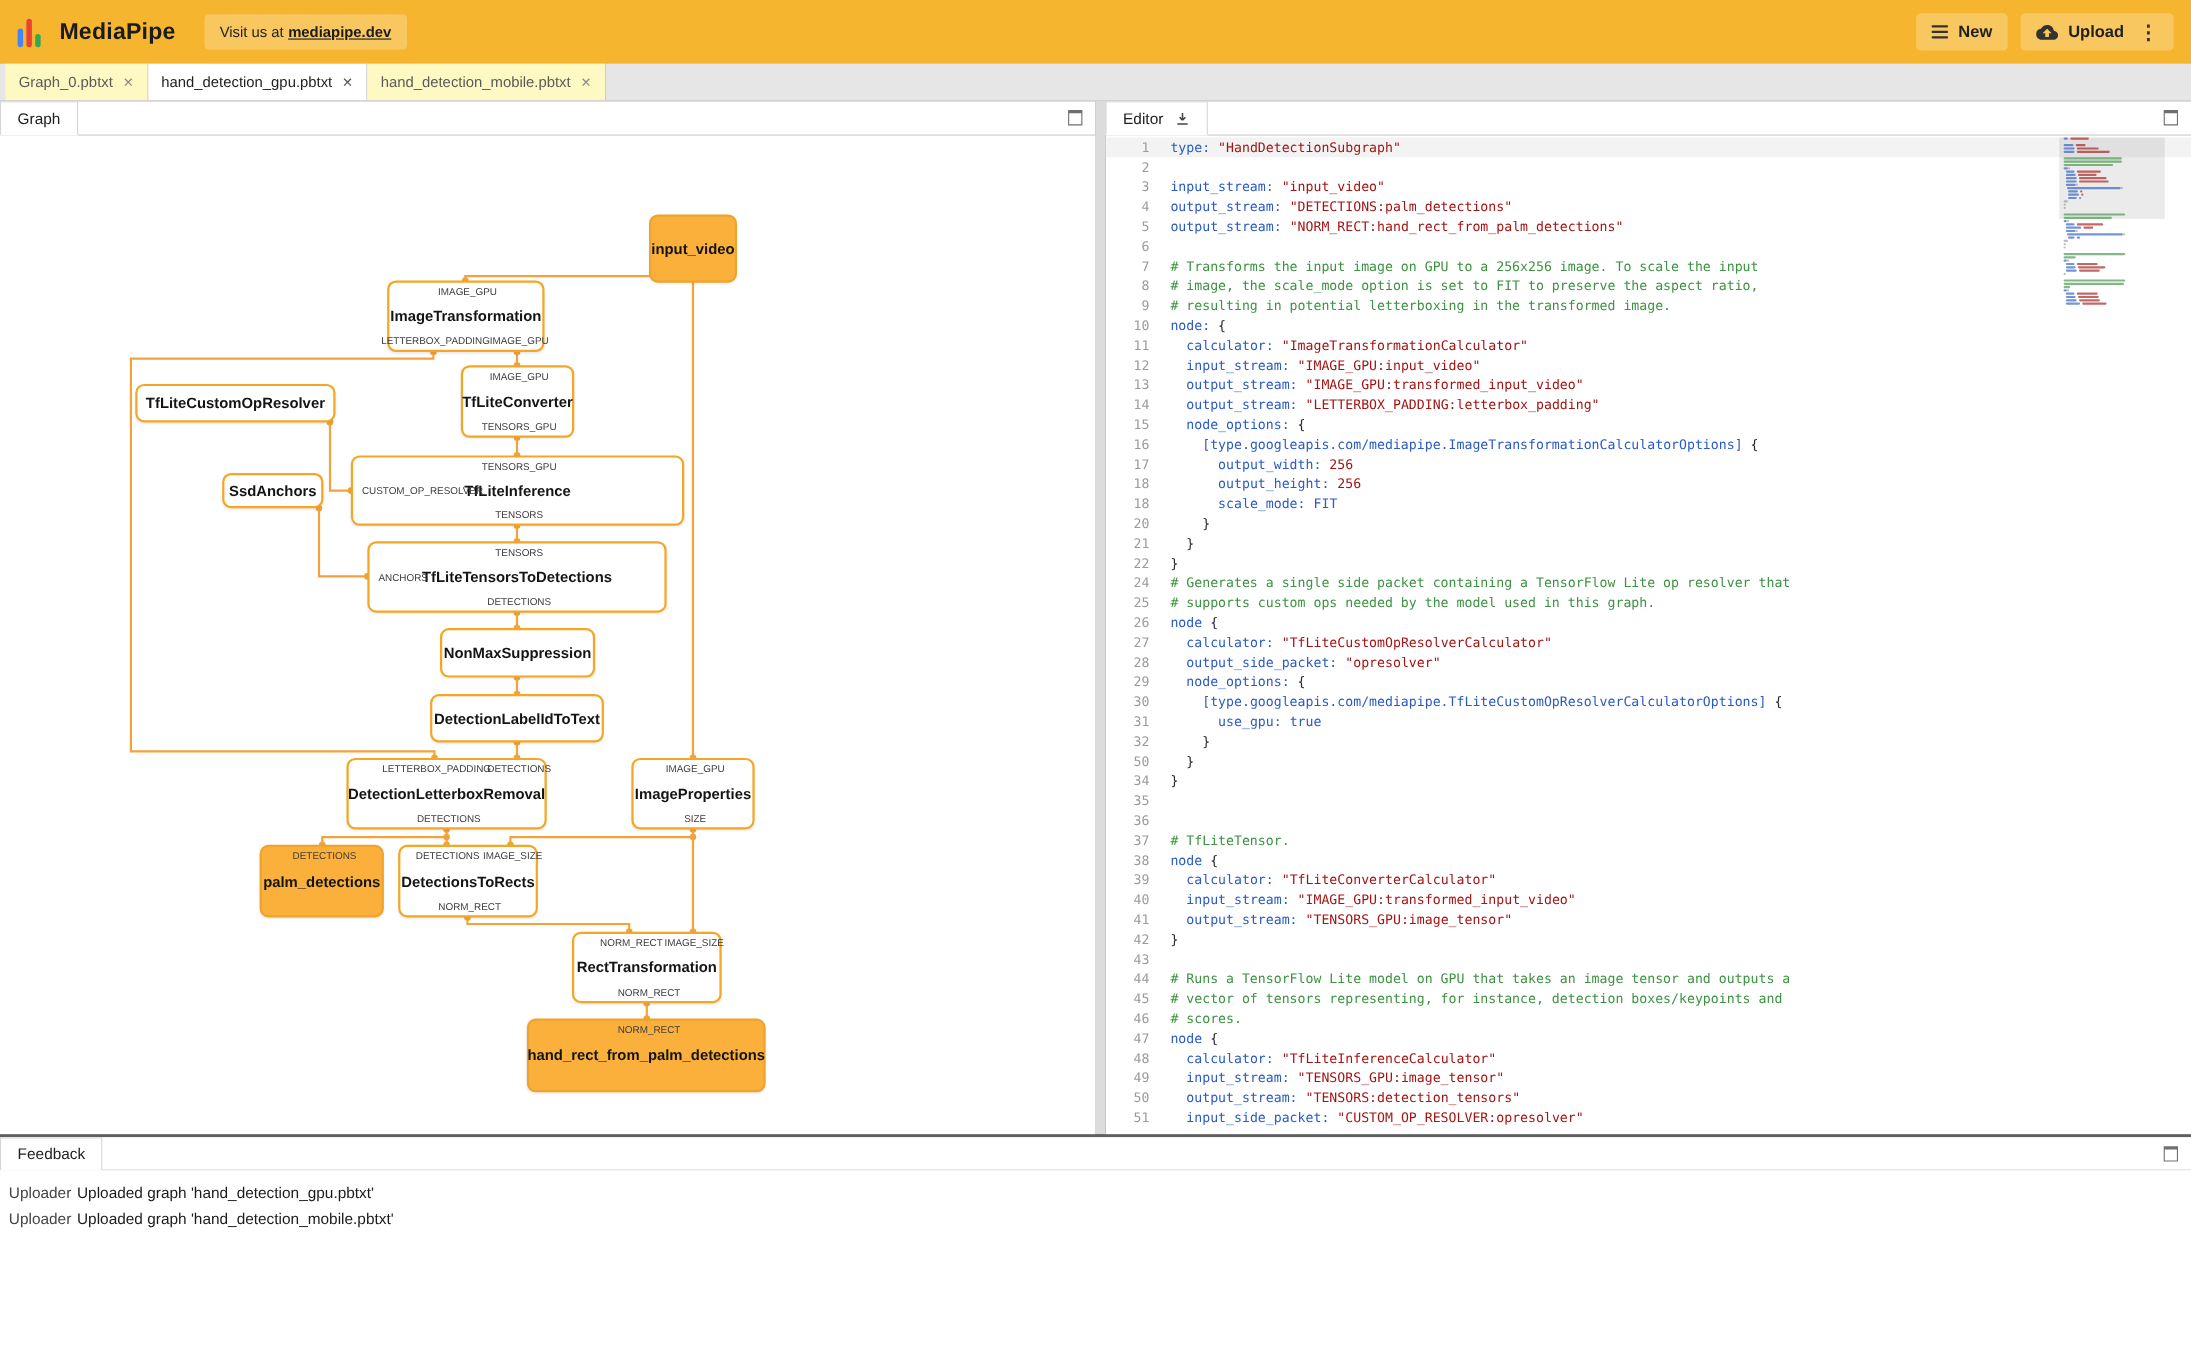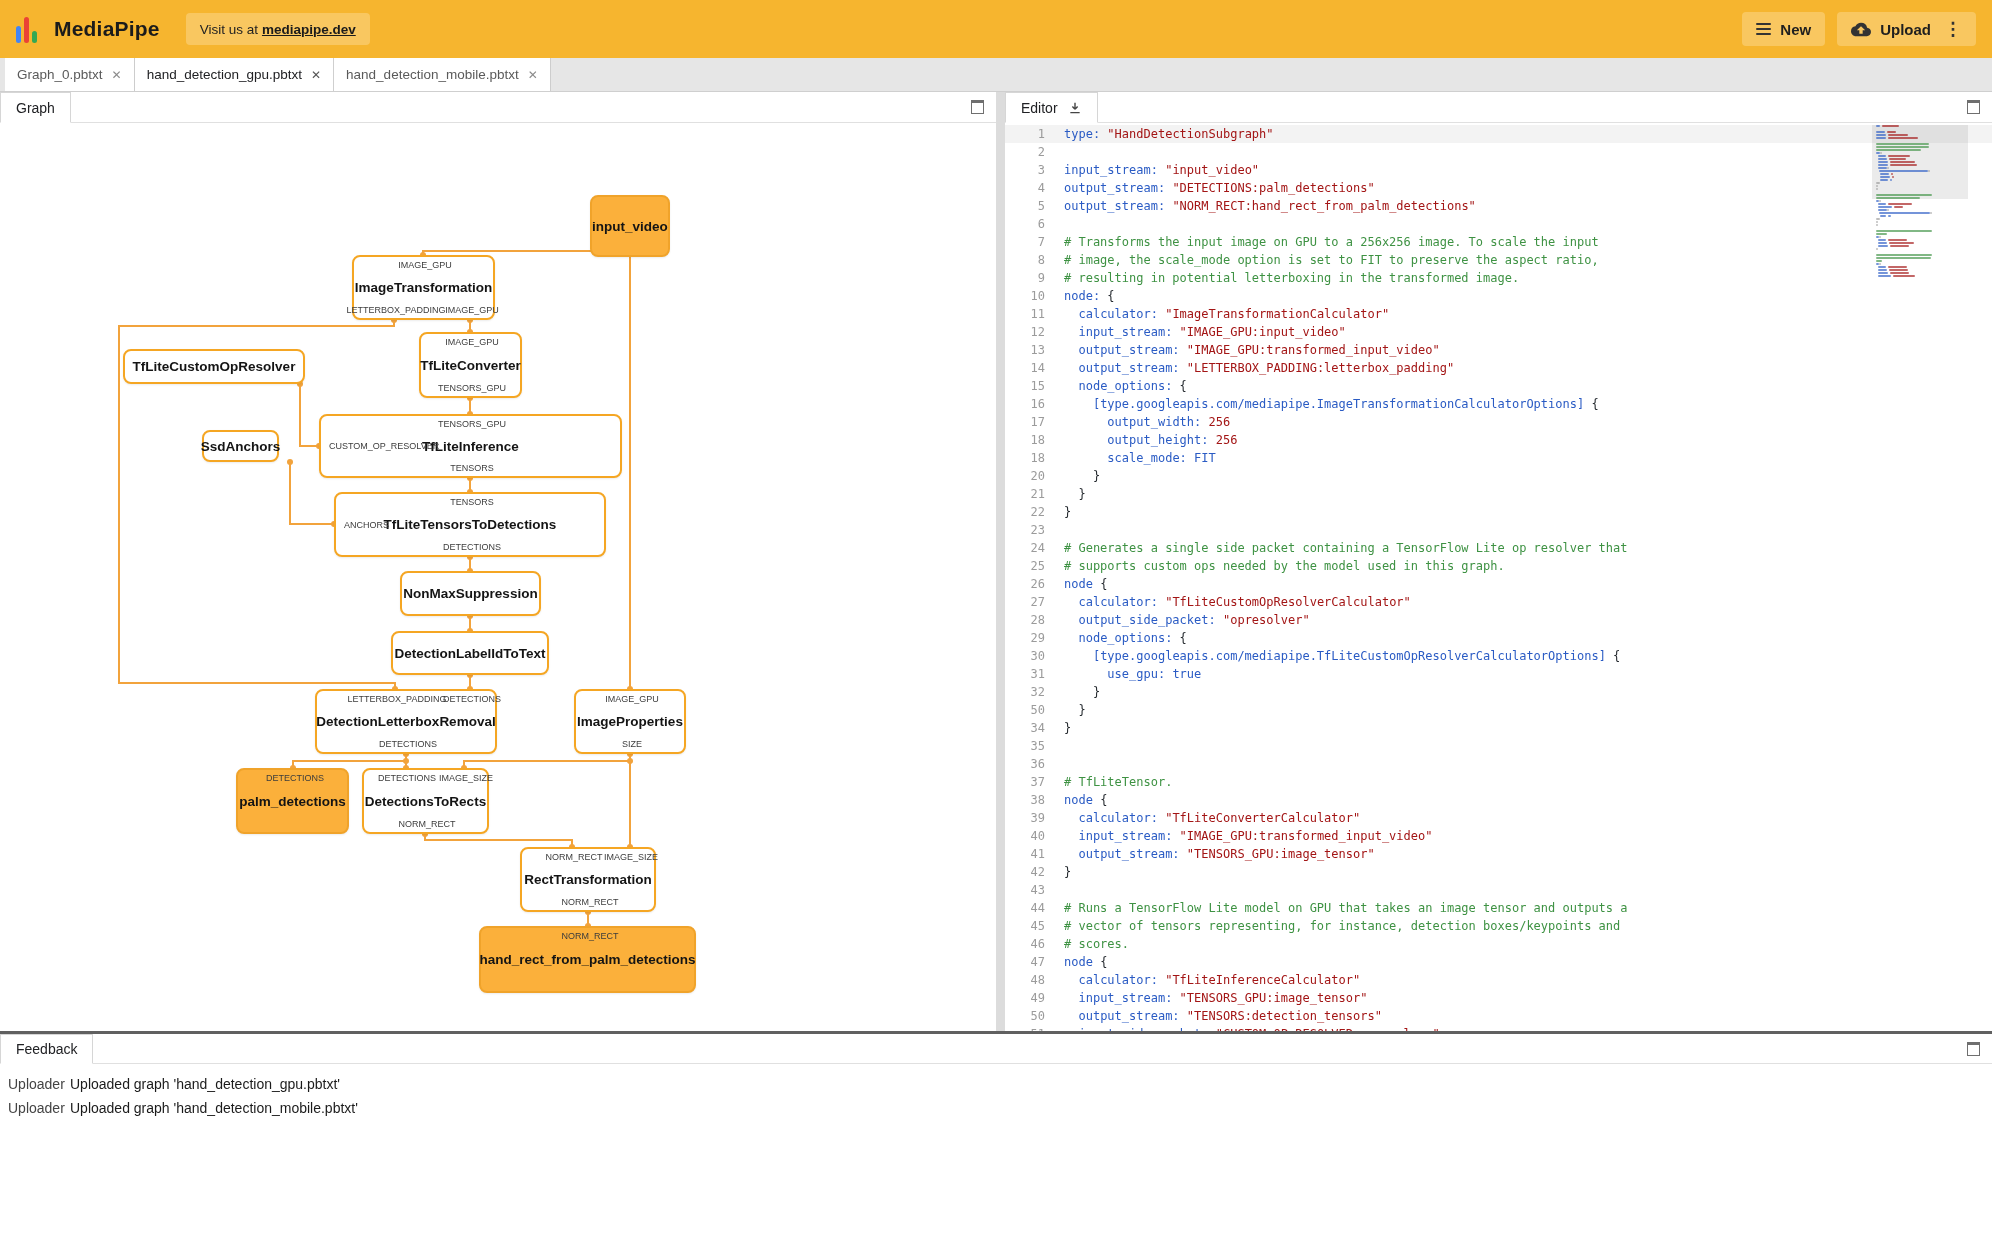--- a/index.html
+++ b/index.html
@@ -17,21 +17,21 @@
   .visit-chip{margin-left:14px;background:#f9c760;border-radius:4px;height:32px;display:flex;align-items:center;padding:0 14px;font-size:13.5px;color:#222;gap:4px;}
   .visit-chip a{color:#1b1b1b;text-decoration:underline;font-weight:600;cursor:pointer;}
   .hspacer{flex:1;}
   .hbtn{border:none;cursor:pointer;background:#f9c760;border-radius:4px;height:34px;display:flex;align-items:center;gap:9px;padding:0 14px;font-size:15px;font-weight:600;color:#1f1f1f;font-family:inherit;}
   .menu-icon{display:inline-flex;flex-direction:column;gap:3px;}
   .menu-icon i{display:block;width:15px;height:2px;background:#333;border-radius:1px;}
   .dots{font-size:18px;font-weight:700;margin-left:4px;color:#333;}
 
   
   .file-tabs{height:33px;flex:0 0 33px;background:#e6e6e6;display:flex;align-items:stretch;padding-left:5px;border-bottom:1px solid #cfcfcf;}
-  .ftab{display:flex;align-items:center;gap:9px;padding:0 12px;font-size:13.5px;color:#5a5a5a;background:#ffffff;border-right:1px solid #cdcdcd;cursor:pointer;}
+  .ftab{display:flex;align-items:center;gap:9px;padding:0 12px;font-size:13.5px;color:#5a5a5a;background:#fef9c3;border-right:1px solid #cdcdcd;cursor:pointer;}
   .ftab.active{background:#ffffff;color:#202124;border-right:1px solid #cfcfcf;}
   .ftab .close{color:#8a8a8a;font-size:12px;cursor:pointer;}
   .ftab.active .close{color:#555;}
 
   
   .main{flex:1;display:flex;min-height:0;}
   .panel{background:#4c1d95;display:flex;flex-direction:column;min-width:0;min-height:0;}
   .graph-panel{flex:0 0 996px;}
   .v-splitter{flex:0 0 9px;background:#dcdcdc;cursor:col-resize;}
   .editor-panel{flex:1;}
@@ -212,21 +212,21 @@
           </div>
           <div class="gnode calc" style="left: 123px; top: 226px; width: 182px; height: 35px;">
             <span class="gnode-title">TfLiteCustomOpResolver</span>
           </div>
           <div class="gnode calc" style="left: 319px; top: 291px; width: 303px; height: 64px;">
             <span class="gnode-title">TfLiteInference</span>
             <span class="port-label top" style="left: 151px;">TENSORS_GPU</span>
             <span class="port-label bottom" style="left: 151px;">TENSORS</span>
             <span class="port-label side">CUSTOM_OP_RESOLVER</span>
           </div>
-          <div class="gnode calc" style="left: 202px; top: 307px; width: 77px; height: 32px;">
+          <div class="gnode calc" style="left: 202px; top: 307px; width: 92px; height: 32px;">
             <span class="gnode-title">SsdAnchors</span>
           </div>
           <div class="gnode calc" style="left: 334px; top: 369px; width: 272px; height: 65px;">
             <span class="gnode-title">TfLiteTensorsToDetections</span>
             <span class="port-label top" style="left: 136px;">TENSORS</span>
             <span class="port-label bottom" style="left: 136px;">DETECTIONS</span>
             <span class="port-label side">ANCHORS</span>
           </div>
           <div class="gnode calc" style="left: 400px; top: 448px; width: 141px; height: 45px;">
             <span class="gnode-title">NonMaxSuppression</span>
@@ -300,21 +300,20 @@
             <div class="code-line"><span class="ln">13</span><span class="lc"><span class="t-p">  </span><span class="t-k">output_stream:</span><span class="t-p"> </span><span class="t-s">"IMAGE_GPU:transformed_input_video"</span></span></div>
             <div class="code-line"><span class="ln">14</span><span class="lc"><span class="t-p">  </span><span class="t-k">output_stream:</span><span class="t-p"> </span><span class="t-s">"LETTERBOX_PADDING:letterbox_padding"</span></span></div>
             <div class="code-line"><span class="ln">15</span><span class="lc"><span class="t-p">  </span><span class="t-k">node_options:</span><span class="t-p"> {</span></span></div>
             <div class="code-line"><span class="ln">16</span><span class="lc"><span class="t-p">    </span><span class="t-k">[type.googleapis.com/mediapipe.ImageTransformationCalculatorOptions]</span><span class="t-p"> {</span></span></div>
             <div class="code-line"><span class="ln">17</span><span class="lc"><span class="t-p">      </span><span class="t-k">output_width:</span><span class="t-p"> </span><span class="t-n">256</span></span></div>
             <div class="code-line"><span class="ln">18</span><span class="lc"><span class="t-p">      </span><span class="t-k">output_height:</span><span class="t-p"> </span><span class="t-n">256</span></span></div>
             <div class="code-line"><span class="ln">18</span><span class="lc"><span class="t-p">      </span><span class="t-k">scale_mode:</span><span class="t-p"> </span><span class="t-e">FIT</span></span></div>
             <div class="code-line"><span class="ln">20</span><span class="lc"><span class="t-p">    }</span></span></div>
             <div class="code-line"><span class="ln">21</span><span class="lc"><span class="t-p">  }</span></span></div>
             <div class="code-line"><span class="ln">22</span><span class="lc"><span class="t-p">}</span></span></div>
-            <div class="code-line"><span class="ln">23</span><span class="lc"></span></div>
             <div class="code-line"><span class="ln">24</span><span class="lc"><span class="t-c"># Generates a single side packet containing a TensorFlow Lite op resolver that</span></span></div>
             <div class="code-line"><span class="ln">25</span><span class="lc"><span class="t-c"># supports custom ops needed by the model used in this graph.</span></span></div>
             <div class="code-line"><span class="ln">26</span><span class="lc"><span class="t-k">node</span><span class="t-p"> {</span></span></div>
             <div class="code-line"><span class="ln">27</span><span class="lc"><span class="t-p">  </span><span class="t-k">calculator:</span><span class="t-p"> </span><span class="t-s">"TfLiteCustomOpResolverCalculator"</span></span></div>
             <div class="code-line"><span class="ln">28</span><span class="lc"><span class="t-p">  </span><span class="t-k">output_side_packet:</span><span class="t-p"> </span><span class="t-s">"opresolver"</span></span></div>
             <div class="code-line"><span class="ln">29</span><span class="lc"><span class="t-p">  </span><span class="t-k">node_options:</span><span class="t-p"> {</span></span></div>
             <div class="code-line"><span class="ln">30</span><span class="lc"><span class="t-p">    </span><span class="t-k">[type.googleapis.com/mediapipe.TfLiteCustomOpResolverCalculatorOptions]</span><span class="t-p"> {</span></span></div>
             <div class="code-line"><span class="ln">31</span><span class="lc"><span class="t-p">      </span><span class="t-k">use_gpu:</span><span class="t-p"> </span><span class="t-e">true</span></span></div>
             <div class="code-line"><span class="ln">32</span><span class="lc"><span class="t-p">    }</span></span></div>
             <div class="code-line"><span class="ln">50</span><span class="lc"><span class="t-p">  }</span></span></div>

